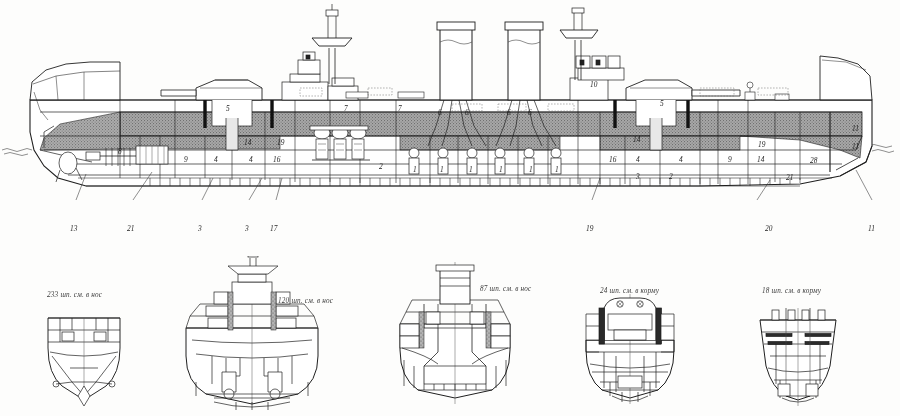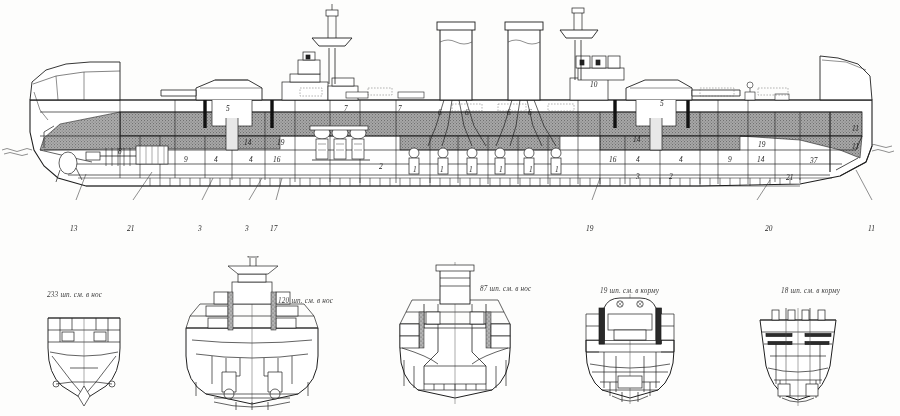--- a/index.html
+++ b/index.html
@@ -317,21 +317,21 @@
   <span class="lnum" style="left:555px;top:165px">1</span>
   <span class="lnum" style="left:590px;top:80px">10</span>
   <span class="lnum" style="left:660px;top:99px">5</span>
   <span class="lnum" style="left:633px;top:135px">14</span>
   <span class="lnum" style="left:758px;top:140px">19</span>
   <span class="lnum" style="left:609px;top:155px">16</span>
   <span class="lnum" style="left:636px;top:155px">4</span>
   <span class="lnum" style="left:679px;top:155px">4</span>
   <span class="lnum" style="left:728px;top:155px">9</span>
   <span class="lnum" style="left:757px;top:155px">14</span>
-  <span class="lnum" style="left:810px;top:156px">37</span>
+  <span class="lnum" style="left:810px;top:156px">28</span>
   <span class="lnum" style="left:636px;top:172px">3</span>
   <span class="lnum" style="left:669px;top:172px">2</span>
   <span class="lnum" style="left:786px;top:173px">21</span>
   <span class="lnum" style="left:852px;top:124px">11</span>
   <span class="lnum" style="left:852px;top:142px">11</span>
 
   <span class="cnum" style="left:70px;top:200px">13</span>
   <span class="cnum" style="left:127px;top:200px">21</span>
   <span class="cnum" style="left:198px;top:200px">3</span>
   <span class="cnum" style="left:245px;top:200px">3</span>
@@ -506,16 +506,16 @@
         <rect x="778" y="128" width="12" height="12" fill="#fff"></rect>
         <rect x="806" y="128" width="12" height="12" fill="#fff"></rect>
         <path d="M782 142 Q798 150 814 142"></path>
       </g>
     </g>
   </svg>
 
   <span class="cap" style="left:47px;top:291px;">233 шп. см. в нос</span>
   <span class="cap" style="left:278px;top:283px;margin-top:14px;">120 шп. см. в нос</span>
   <span class="cap" style="left:480px;top:285px;">87 шп. см. в нос</span>
-  <span class="cap" style="left:600px;top:287px;">19 шп. см. в корму</span>
-  <span class="cap" style="left:762px;top:287px;margin-left:19px;">18 шп. см. в корму</span>
+  <span class="cap" style="left:600px;top:287px;">24 шп. см. в корму</span>
+  <span class="cap" style="left:762px;top:287px;">18 шп. см. в корму</span>
 
 </div>
 
 </body></html>

